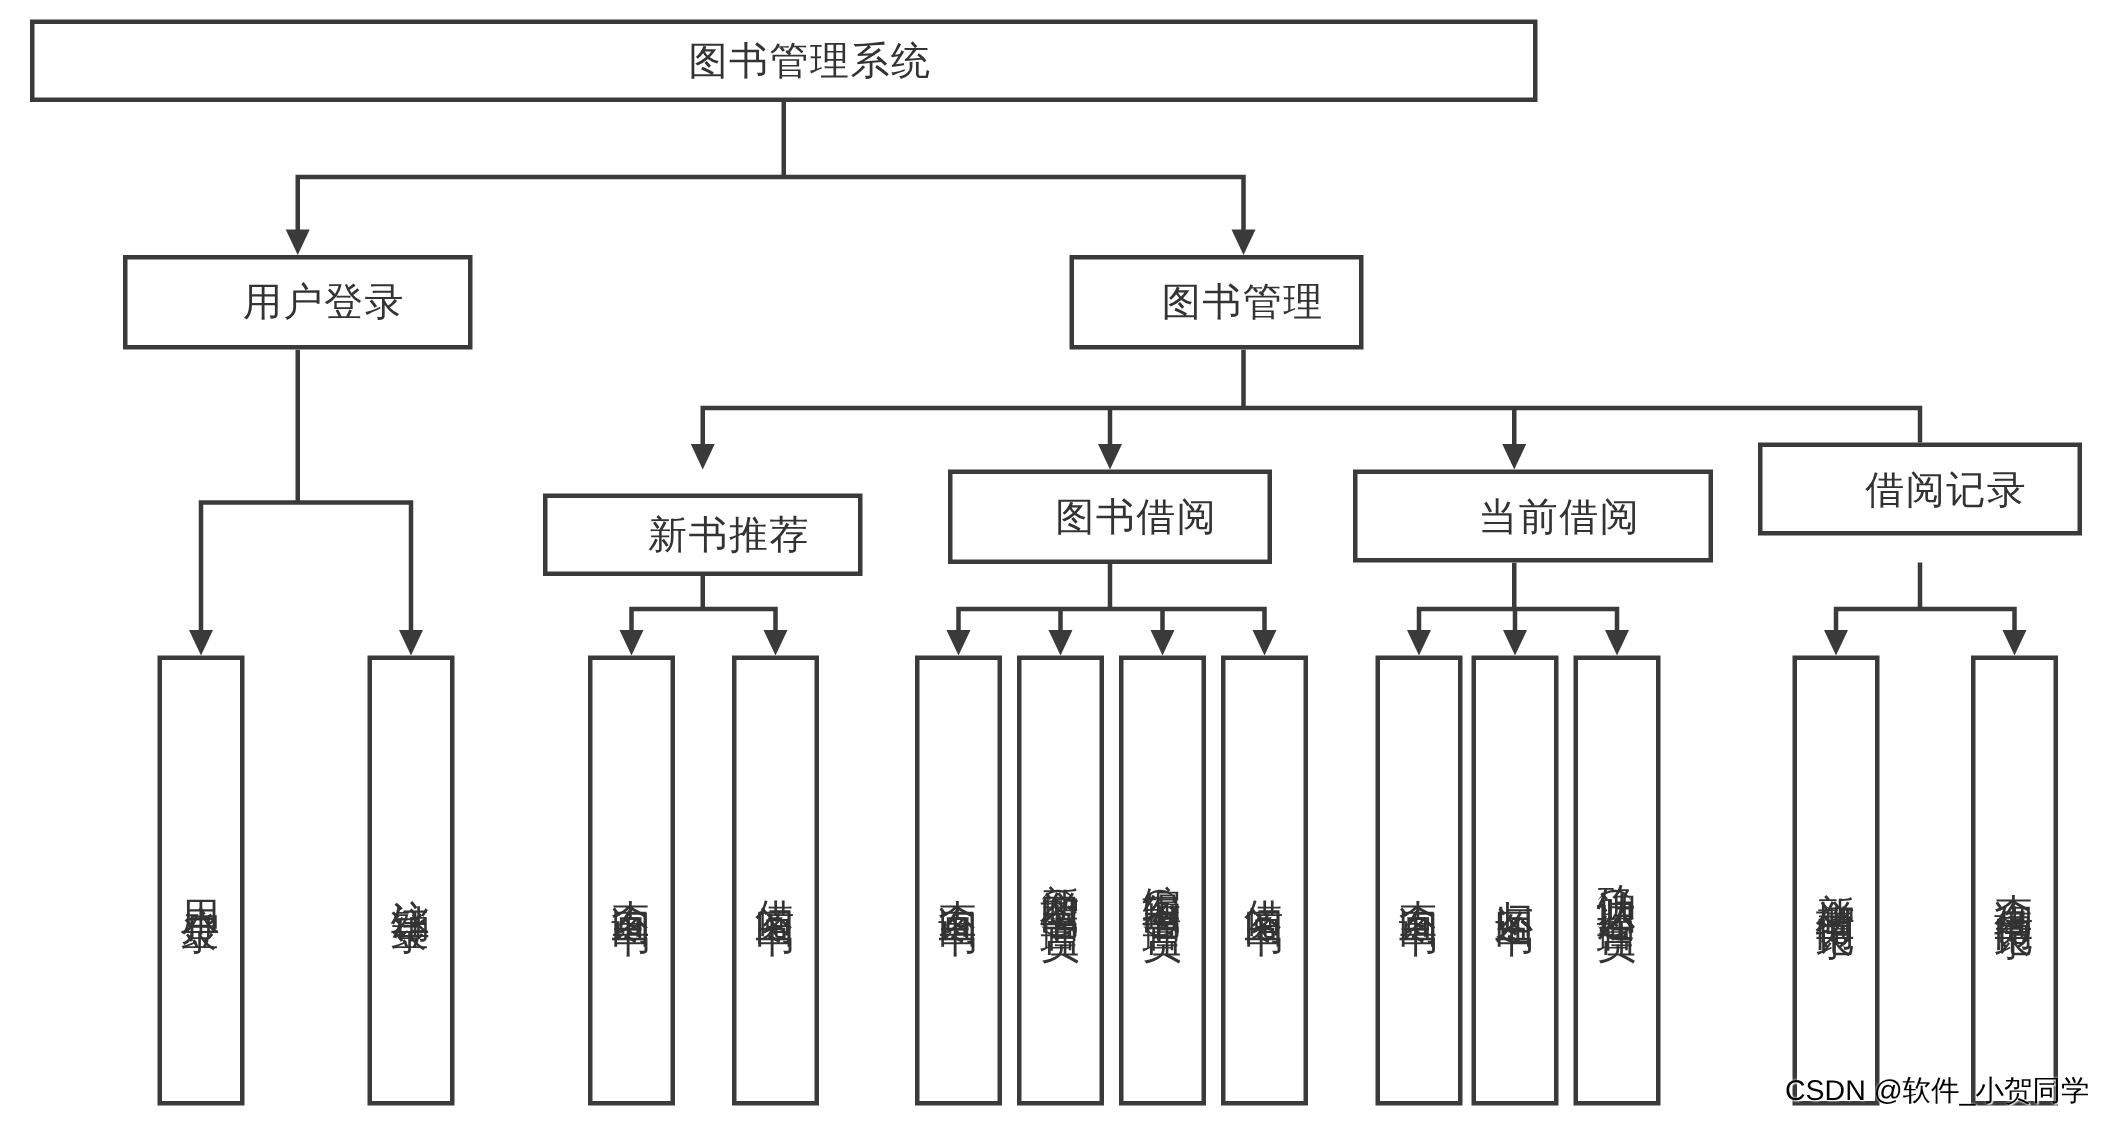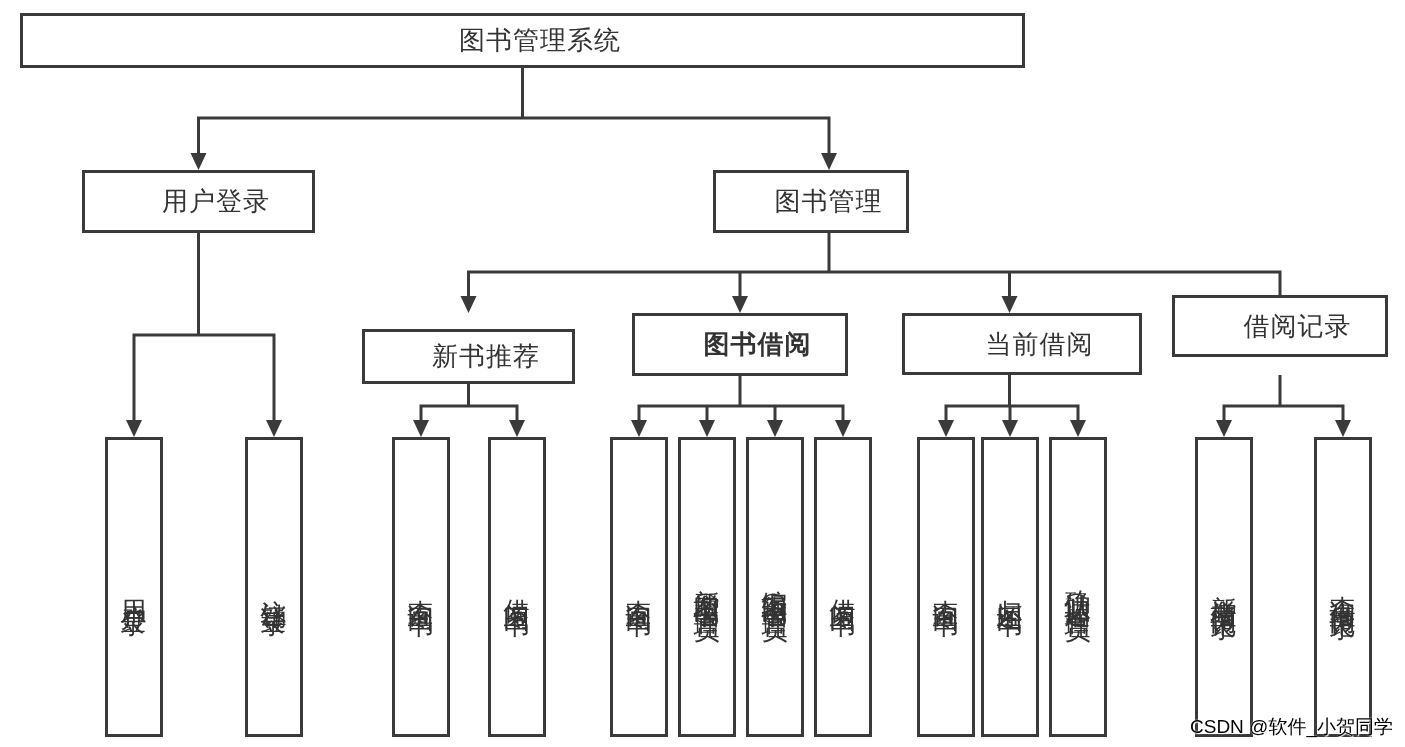--- a/index.html
+++ b/index.html
@@ -99,21 +99,21 @@
       <polygon points="1335,420 1351,420 1343,437"></polygon>
     </g>
   </svg>
 
   <div class="node hbox" style="left:20px; top:13px; width:1005px; height:55px;">图书管理系统</div>
 
   <div class="node hbox" style="left:82px; top:170px; width:233px; height:63px;">用户登录</div>
   <div class="node hbox" style="left:713px; top:170px; width:196px; height:63px;">图书管理</div>
 
   <div class="node hbox" style="left:362px; top:313px; width:213px; height:55px;margin-top:16px;">新书推荐</div>
-  <div class="node hbox" style="left:632px; top:313px; width:216px; height:63px;font-weight:bold;">图书借阅</div>
+  <div class="node hbox" style="left:632px; top:313px; width:216px; height:63px;">图书借阅</div>
   <div class="node hbox" style="left:902px; top:313px; width:240px; height:62px;">当前借阅</div>
   <div class="node hbox" style="left:1172px; top:295px; width:216px; height:62px;">借阅记录</div>
 
   <div class="node vbox" style="left:105px;">
     <span>用户登录</span>
   </div>
   <div class="node vbox" style="left:245px;">
     <span>注销登录</span>
   </div>
 

